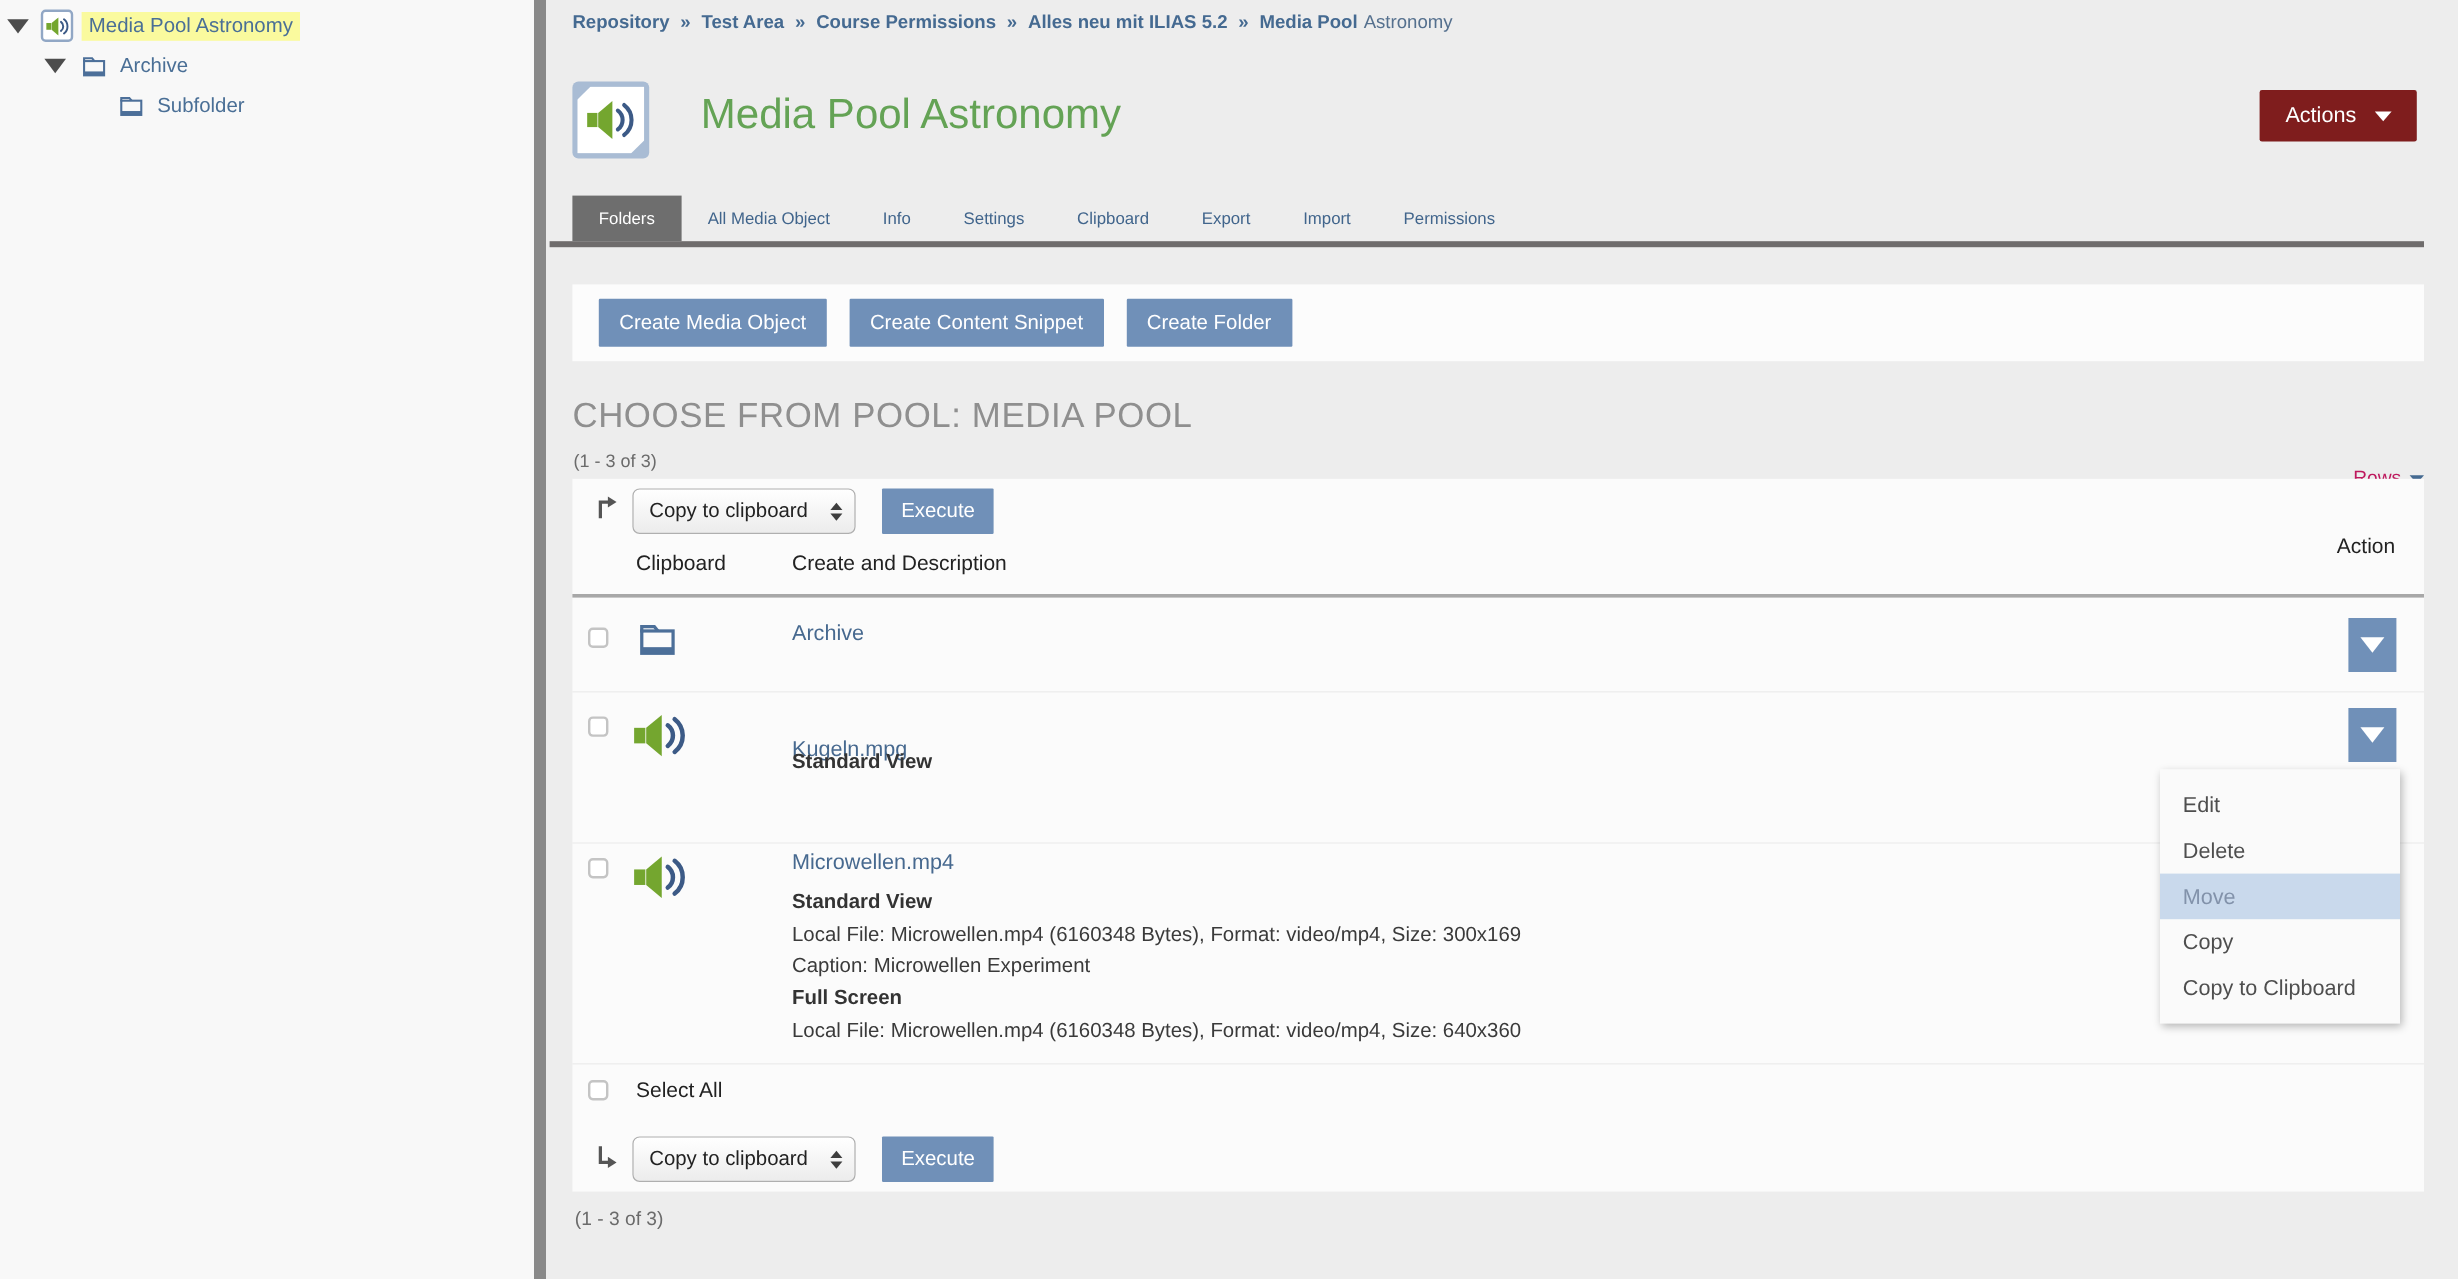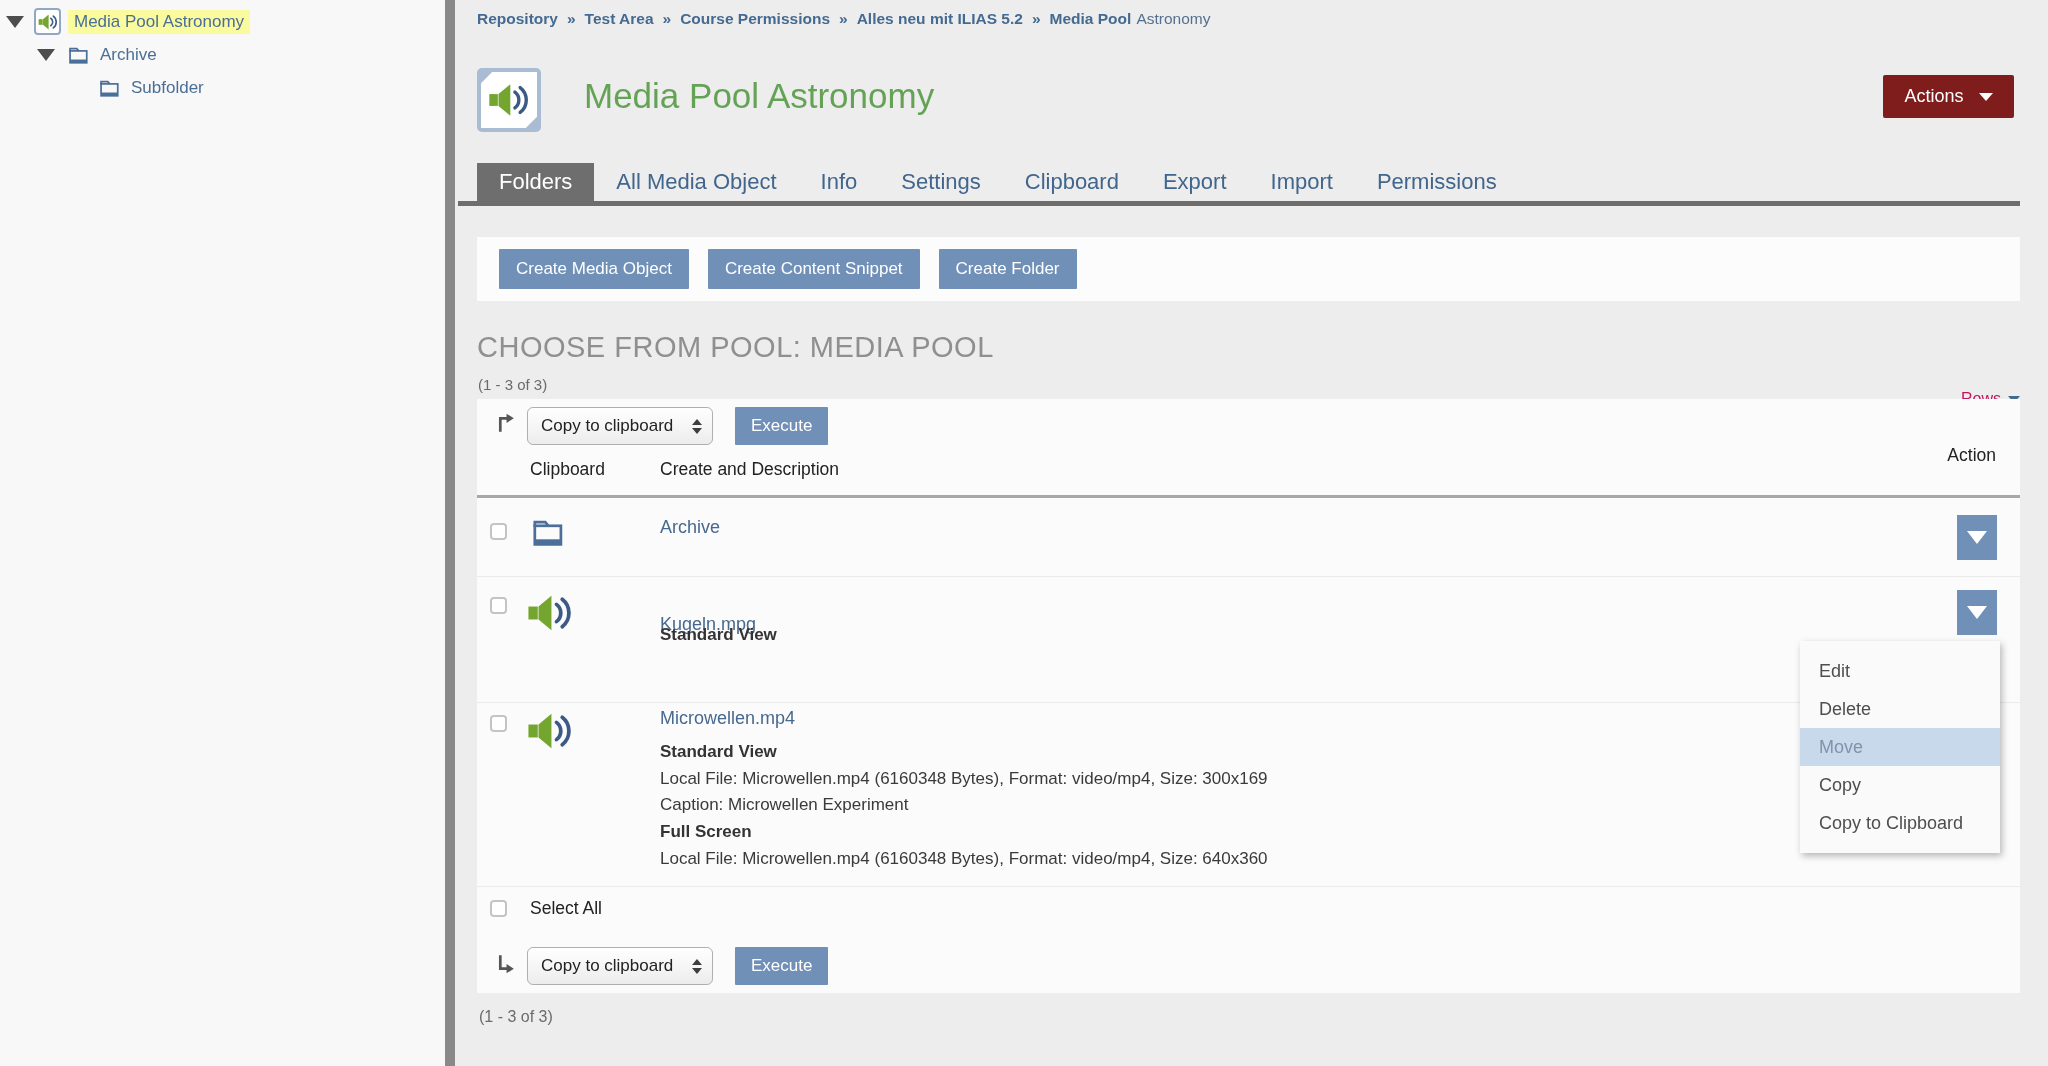--- a/index.html
+++ b/index.html
@@ -23,21 +23,21 @@
   .breadcrumb .sep { margin:0 9px; }
   .breadcrumb .current { font-weight:normal; color:#55708e; margin-left:5px; }
   
   .obj-icon { position:absolute; left:477px; top:68px; width:64px; height:64px; background:#a9bcd4; border-radius:5px; display:flex; align-items:center; justify-content:center; }
   .obj-icon-tile { width:56px; height:56px; background:#fff; clip-path:polygon(0 20%,20% 0,100% 0,100% 80%,80% 100%,0 100%); display:flex; align-items:center; justify-content:center; }
   .page-title { position:absolute; left:584px; top:76px; font-size:35px; color:#64a355; }
   .actions-btn { position:absolute; left:1883px; top:75px; width:131px; height:43px; background:#7f1d1d; color:#fff; font-size:18px; display:flex; align-items:center; justify-content:center; border-radius:2px; }
   .actions-btn .tri { width:0; height:0; border-left:7px solid transparent; border-right:7px solid transparent; border-top:8px solid #fff; margin-left:15px; }
   
   .tabs { position:absolute; left:477px; top:163px; display:flex; height:38px; align-items:stretch; }
-  .tab { font-size:22px; color:#41658c; padding:0 22px; line-height:38px; white-space:nowrap; }
+  .tab { font-size:14px; color:#41658c; padding:0 22px; line-height:38px; white-space:nowrap; }
   .tab.active { background:#6e6e6e; color:#fff; }
   .tab-underline { position:absolute; left:458px; top:201px; width:1562px; height:5px; background:#6f6c6c; }
   
   .toolbar-panel { position:absolute; left:477px; top:237px; width:1543px; height:64px; background:#fcfcfc; display:flex; align-items:center; padding-left:22px; }
   .btn-blue { height:40px; background:#7090b8; color:#fff; font-size:17px; padding:0 17px; display:flex; align-items:center; margin-right:19px; border-radius:1px; white-space:nowrap; }
   
   .pool-heading { position:absolute; left:477px; top:331px; font-size:29px; color:#8f8f8f; letter-spacing:0.5px; }
   .range-top { position:absolute; left:478px; top:376px; font-size:15px; color:#6b6b6b; }
   .rows-link { position:absolute; right:28px; top:390px; font-size:16px; font-weight:normal; color:#be185d; display:flex; align-items:center; }
   .rows-link .tri { width:0; height:0; border-left:6px solid transparent; border-right:6px solid transparent; border-top:7px solid #456a91; margin-left:7px; }

